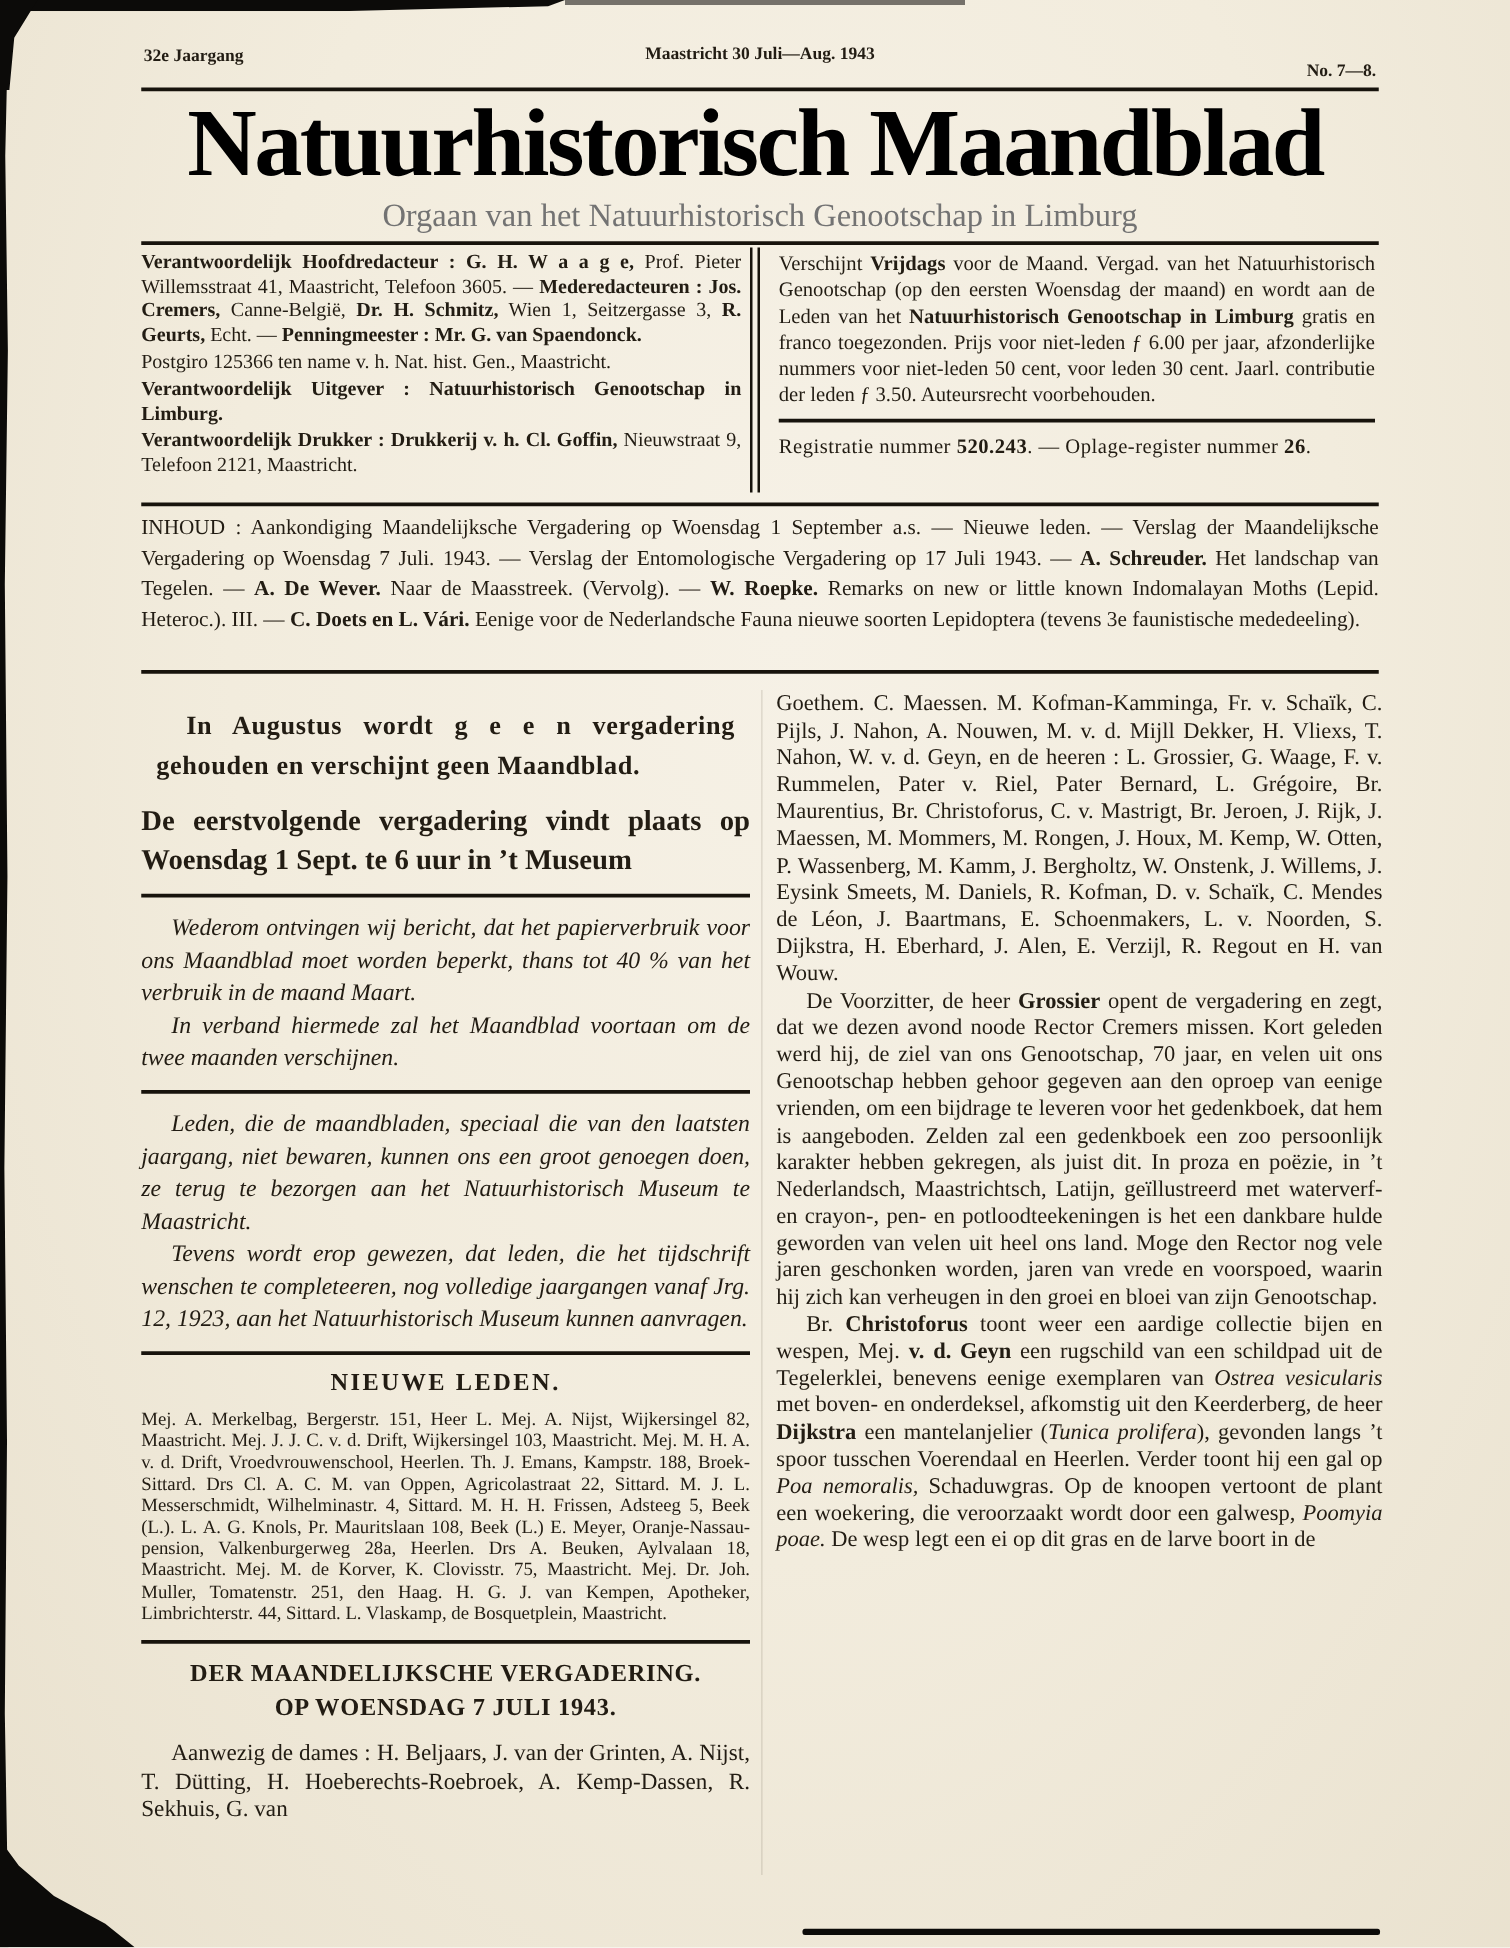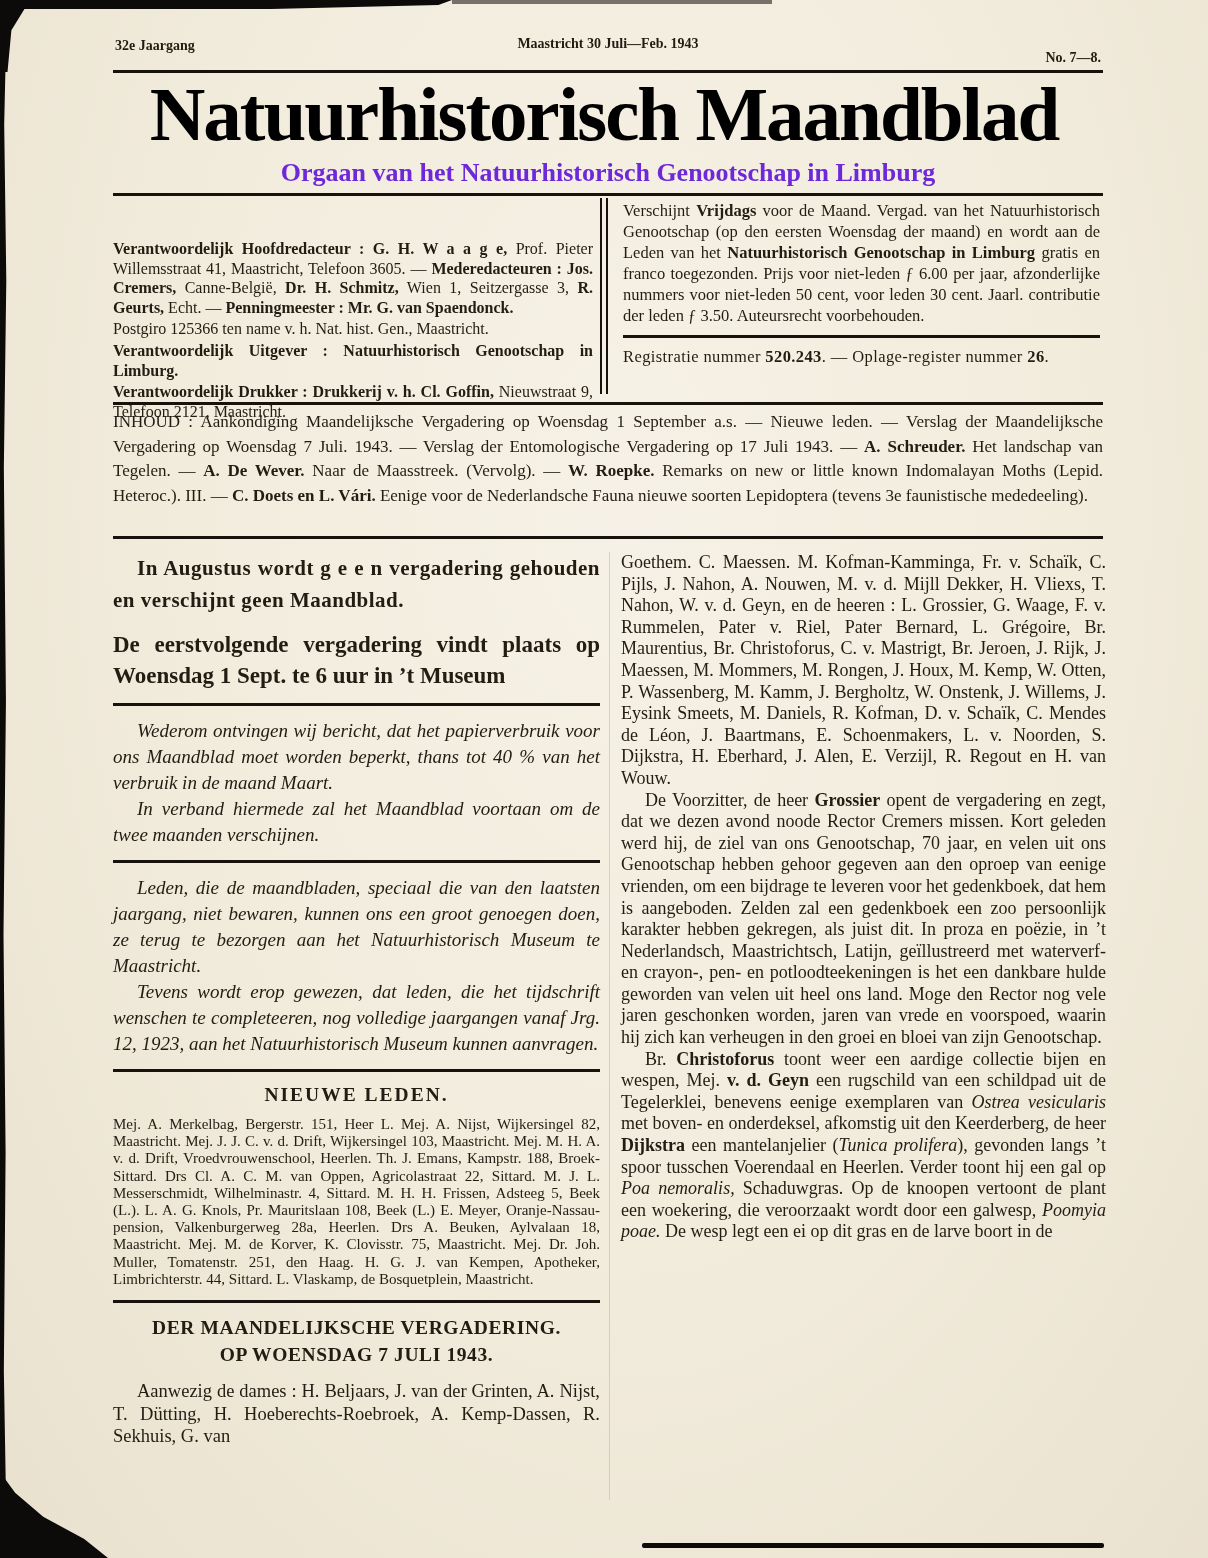--- a/index.html
+++ b/index.html
@@ -22,37 +22,37 @@
   
   .hrule{background:#17130c;height:3px;}
   .thin-col-divider{width:1px;background:rgba(40,30,15,.14);}
   .dbl-vrule{width:4px;border-left:2px solid #17130c;border-right:2px solid #17130c;}
   
   .header-row{left:113px;width:990px;top:36px;height:32px;font-size:14px;font-weight:700;}
   .header-center{position:absolute;left:0;right:0;text-align:center;top:0;}
   .header-left{position:absolute;left:2px;top:2px;}
   .header-right{position:absolute;right:2px;top:14px;}
   .main-title{left:60px;width:1088px;top:72px;text-align:center;font-size:77px;font-weight:700;letter-spacing:-2px;line-height:84px;white-space:nowrap;color:#000000;}
-  .subtitle{left:113px;width:990px;top:158px;text-align:center;font-size:26px;font-weight:700;color:#6d28d9;}
+  .subtitle{left:113px;width:990px;top:158px;text-align:center;font-size:26px;font-weight:400;color:#737373;}
   
   .mast{top:200px;font-size:16px;line-height:19.6px;text-align:justify;}
   .mast p{margin:0 0 2px 0;}
-  .mast-left{left:113px;width:480px;margin-top:39px;}
+  .mast-left{left:113px;width:480px;}
   .mast-right{left:623px;width:477px;font-size:16.5px;line-height:21px;}
   .mast-divider{left:600px;top:198px;height:196px;}
   .mast-rule{margin:9px 0 8px 0;height:3px;background:#17130c;}
   .registration{letter-spacing:.4px;}
   
   .inhoud{left:113px;width:990px;top:410px;font-size:17px;line-height:24.6px;text-align:justify;}
   
   .col{top:552px;text-align:justify;}
   .col-left{left:113px;width:487px;}
   .col-right{left:621px;width:485px;font-size:18px;line-height:21.6px;}
   .col-div{left:609px;top:552px;height:948px;}
-  .announce1{font-size:21px;font-weight:700;line-height:32px;text-indent:24px;letter-spacing:.5px;margin:0;}
+  .announce1{font-size:21px;font-weight:700;line-height:32px;text-indent:24px;letter-spacing:.5px;margin:12px;}
   .announce2{font-size:23px;font-weight:700;line-height:31px;margin:13px 0 0 0;}
   .col-rule{height:3px;background:#17130c;margin:12px 0;}
   .notice{font-style:italic;font-size:19px;line-height:26px;text-indent:24px;margin:0;}
   .sec-heading{text-align:center;font-weight:700;font-size:19.5px;letter-spacing:2px;margin:10px 0;}
   .members{font-size:15px;line-height:17.2px;margin:0;}
   .verslag-heading{text-align:center;font-weight:700;font-size:19.5px;line-height:26.5px;letter-spacing:.6px;margin:10px 0 12px 0;}
   .body-par{font-size:18.5px;line-height:22.5px;margin:0;text-indent:24px;}
   .col-right p{margin:0;}
   .col-right .indent{text-indent:24px;}
   .run-b{font-weight:700;}
@@ -63,21 +63,21 @@
 
 <div class="abs art art-top"></div>
 <div class="abs art art-top2"></div>
 <div class="abs art art-left"></div>
 <div class="abs art art-left-blob"></div>
 <div class="abs art art-corner-bl"></div>
 <div class="abs art art-bottom-line"></div>
 
 <div class="abs header-row">
   <span class="header-left">32e Jaargang</span>
-  <span class="header-center">Maastricht 30 Juli—Feb. 1943</span>
+  <span class="header-center">Maastricht 30 Juli—Aug. 1943</span>
   <span class="header-right">No. 7—8.</span>
 </div>
 <div class="abs hrule" style="left:113px;width:990px;top:70px;"></div>
 
 <div class="abs main-title">Natuurhistorisch Maandblad</div>
 <div class="abs subtitle">Orgaan van het Natuurhistorisch Genootschap in Limburg</div>
 <div class="abs hrule" style="left:113px;width:990px;top:193px;"></div>
 
 <div class="abs mast mast-left">
   <p><span class="run-b">Verantwoordelijk Hoofdredacteur : G. H. W a a g e,</span><span> Prof. Pieter Willemsstraat 41, Maastricht, Telefoon 3605. — </span><span class="run-b">Mederedacteuren : Jos. Cremers,</span><span> Canne-België, </span><span class="run-b">Dr. H. Schmitz,</span><span> Wien 1, Seitzergasse 3, </span><span class="run-b">R. Geurts,</span><span> Echt. — </span><span class="run-b">Penningmeester : Mr. G. van Spaendonck.</span></p>

